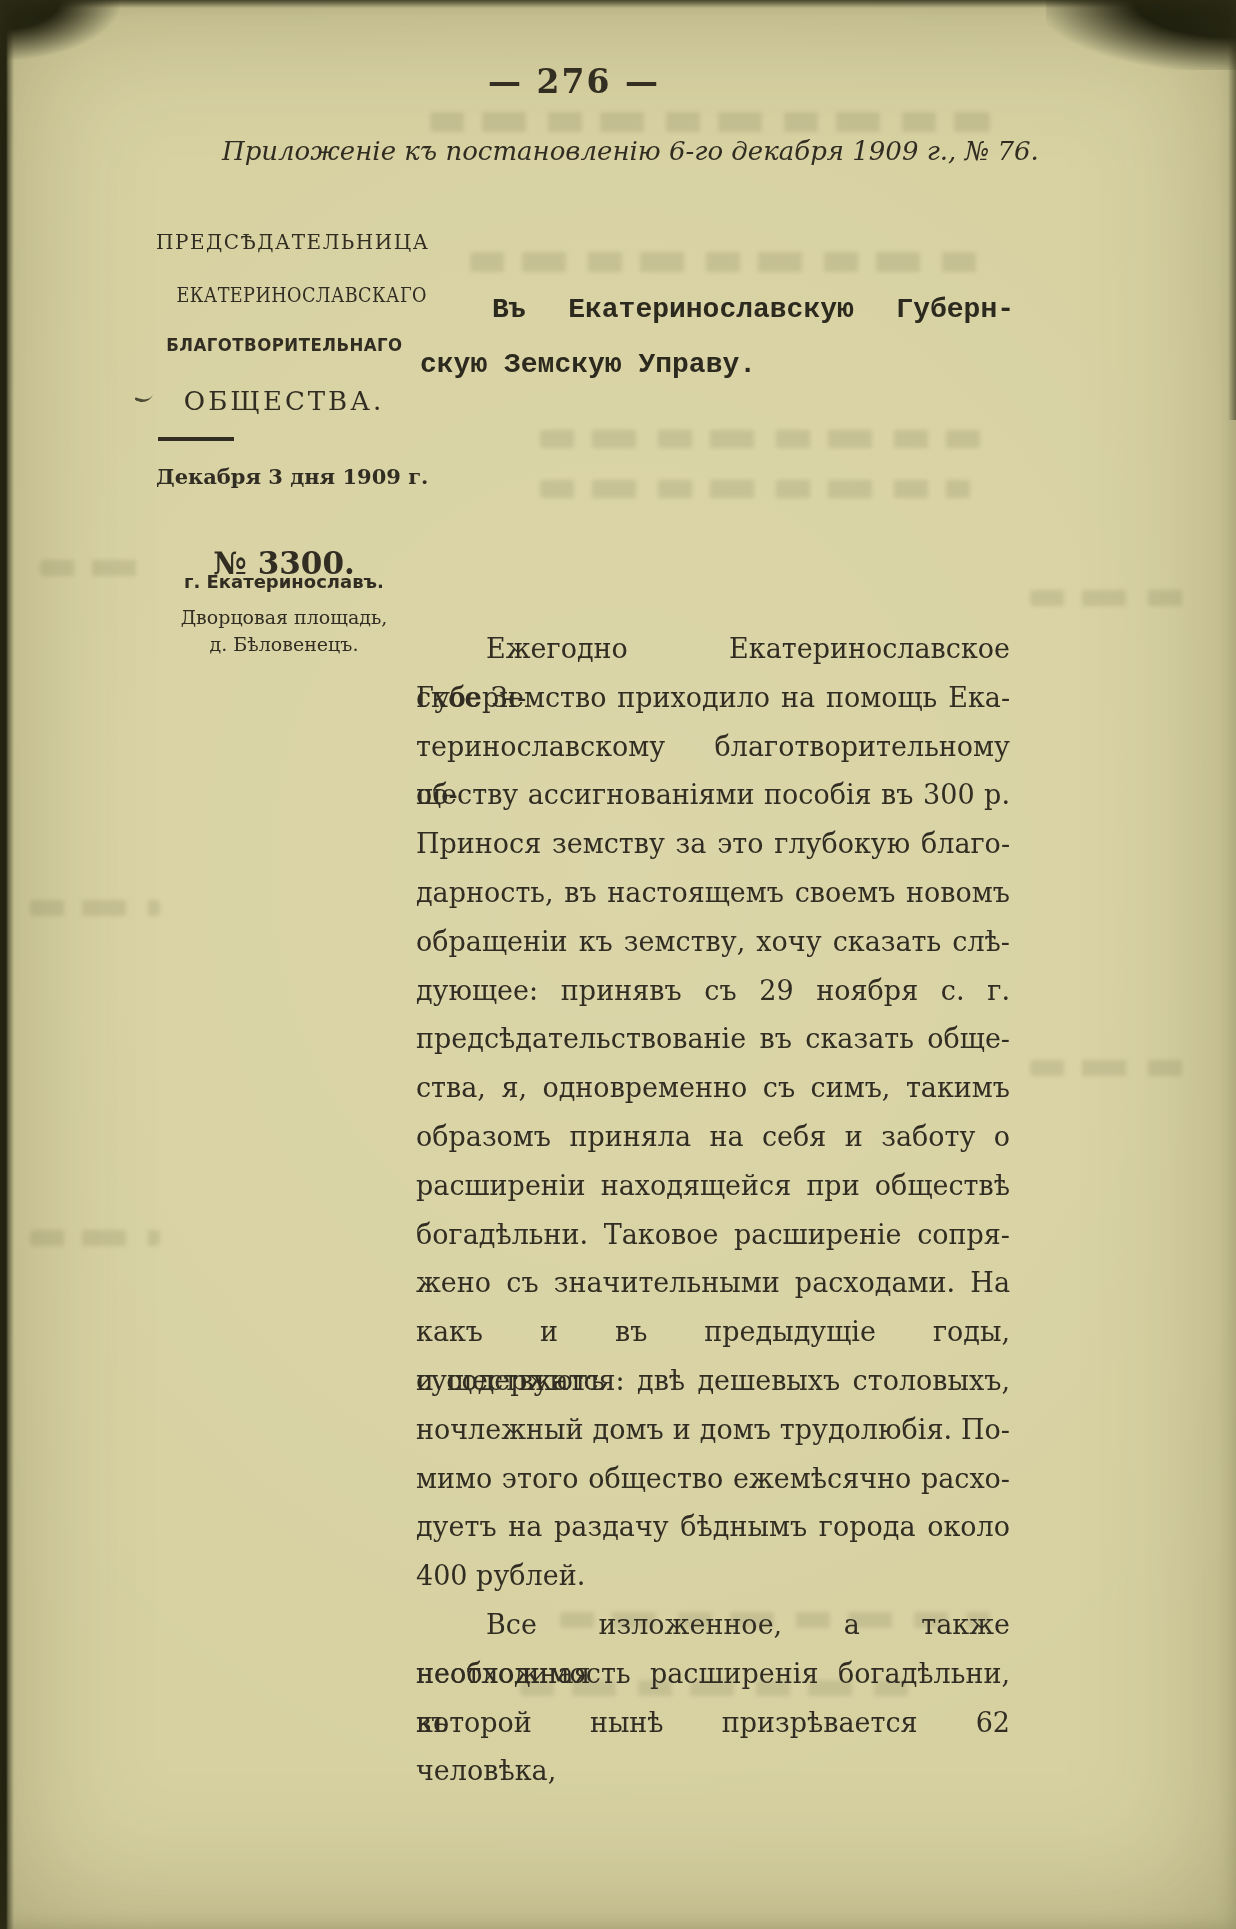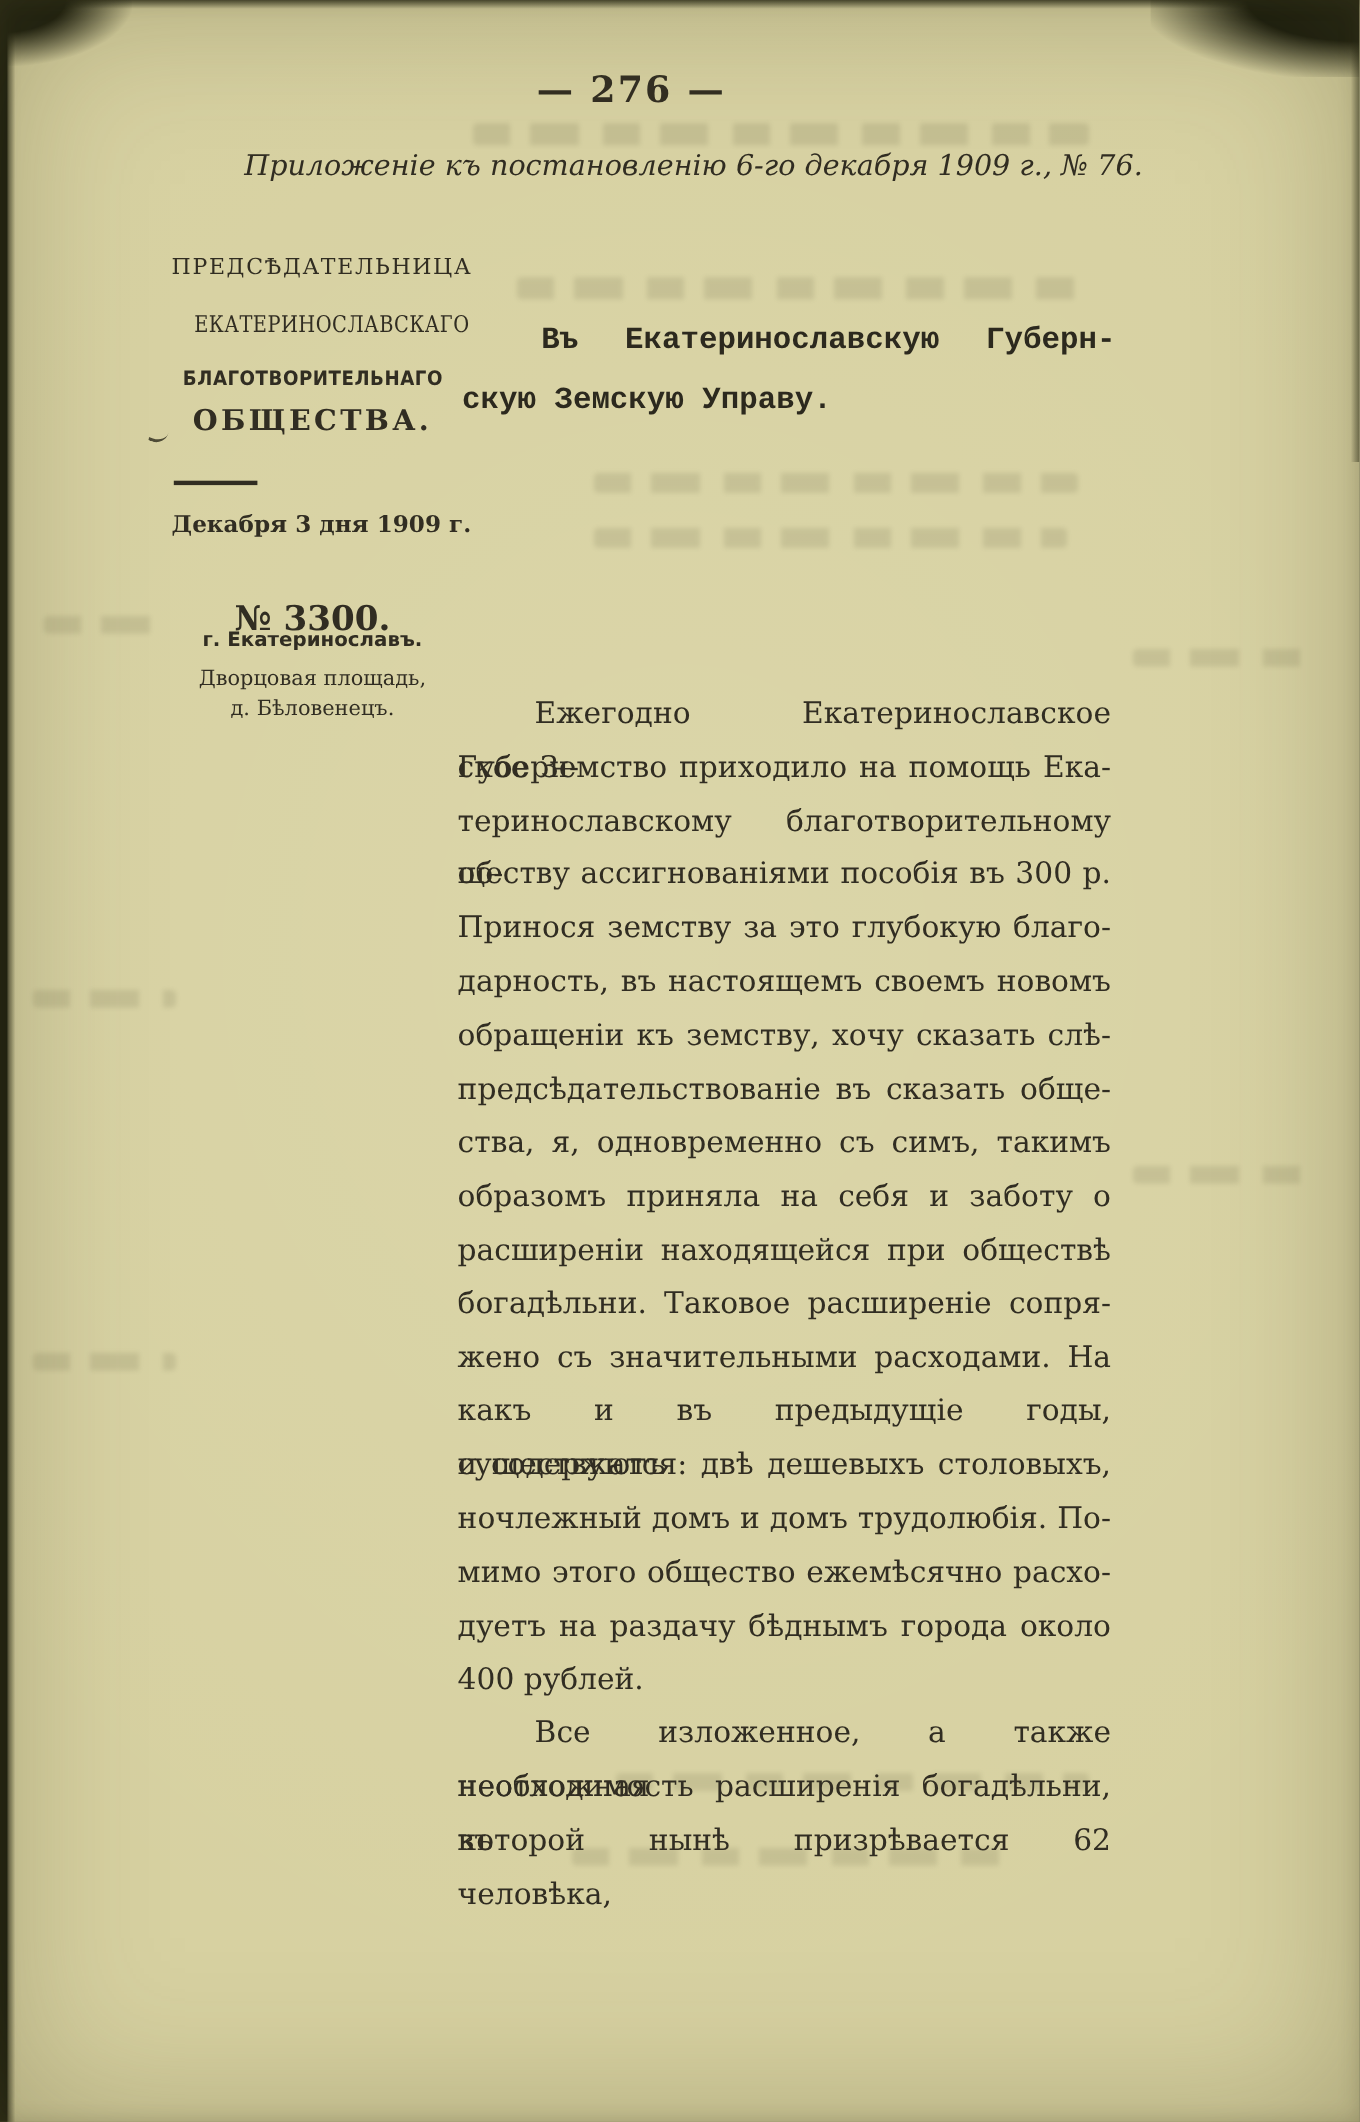--- a/index.html
+++ b/index.html
@@ -48,21 +48,21 @@
   .appendix-note{position:absolute;top:136px;left:222px;width:750px;text-align:center;
     font-style:italic;font-size:26px;white-space:nowrap;}
 
   
   .letterhead{position:absolute;left:156px;top:0;width:256px;text-align:center;}
   .lh{position:absolute;left:0;width:100%;}
   .lh-chair      {top:230px;font-size:20px;letter-spacing:1.5px;}
   .lh-ekat       {top:283px;font-size:21px;letter-spacing:.5px;transform:scaleX(.84);}
   .lh-blag       {top:334px;font-family:"DejaVu Sans",sans-serif;font-weight:700;font-size:18px;
                   letter-spacing:.5px;transform:scaleX(.92);}
-  .lh-obsh       {top:368px;font-size:26px;letter-spacing:3px;font-weight:bold;}
+  .lh-obsh       {top:386px;font-size:26px;letter-spacing:3px;}
   .lh-rule       {position:absolute;top:437px;left:158px;width:76px;height:4px;background:var(--ink);}
   .lh-date       {top:464px;font-size:21px;font-weight:600;white-space:nowrap;}
   .lh-num        {top:505px;font-size:31px;font-weight:700;margin-top:40px;}
   .lh-city       {top:571px;font-family:"DejaVu Sans",sans-serif;font-weight:700;font-size:18px;}
   .lh-addr1      {top:606px;font-size:19px;}
   .lh-addr2      {top:633px;font-size:19px;text-align:center;}
   .pen-mark{position:absolute;left:136px;top:390px;width:16px;height:10px;
     border-bottom:3px solid rgba(45,42,28,.8);border-radius:0 0 12px 2px;transform:rotate(18deg);}
 
   
@@ -124,20 +124,21 @@
   </div>
 
   <div class="body-text">
       <div class="body-line indent">Ежегодно Екатеринославское Губерн-</div>
       <div class="body-line">ское Земство приходило на помощь Ека-</div>
       <div class="body-line">теринославскому благотворительному об-</div>
       <div class="body-line">ществу ассигнованіями пособія въ 300 р.</div>
       <div class="body-line">Принося земству за это глубокую благо-</div>
       <div class="body-line">дарность, въ настоящемъ своемъ новомъ</div>
       <div class="body-line">обращеніи къ земству, хочу сказать слѣ-</div>
+      <div class="body-line">дующее: принявъ съ 29 ноября с. г.</div>
       <div class="body-line">предсѣдательствованіе въ сказать обще-</div>
       <div class="body-line">ства, я, одновременно съ симъ, такимъ</div>
       <div class="body-line">образомъ приняла на себя и заботу о</div>
       <div class="body-line">расширеніи находящейся при обществѣ</div>
       <div class="body-line">богадѣльни. Таковое расширеніе сопря-</div>
       <div class="body-line">жено съ значительными расходами. На</div>
       <div class="body-line">какъ и въ предыдущіе годы, существуютъ</div>
       <div class="body-line">и содержатся: двѣ дешевыхъ столовыхъ,</div>
       <div class="body-line">ночлежный домъ и домъ трудолюбія. По-</div>
       <div class="body-line">мимо этого общество ежемѣсячно расхо-</div>

